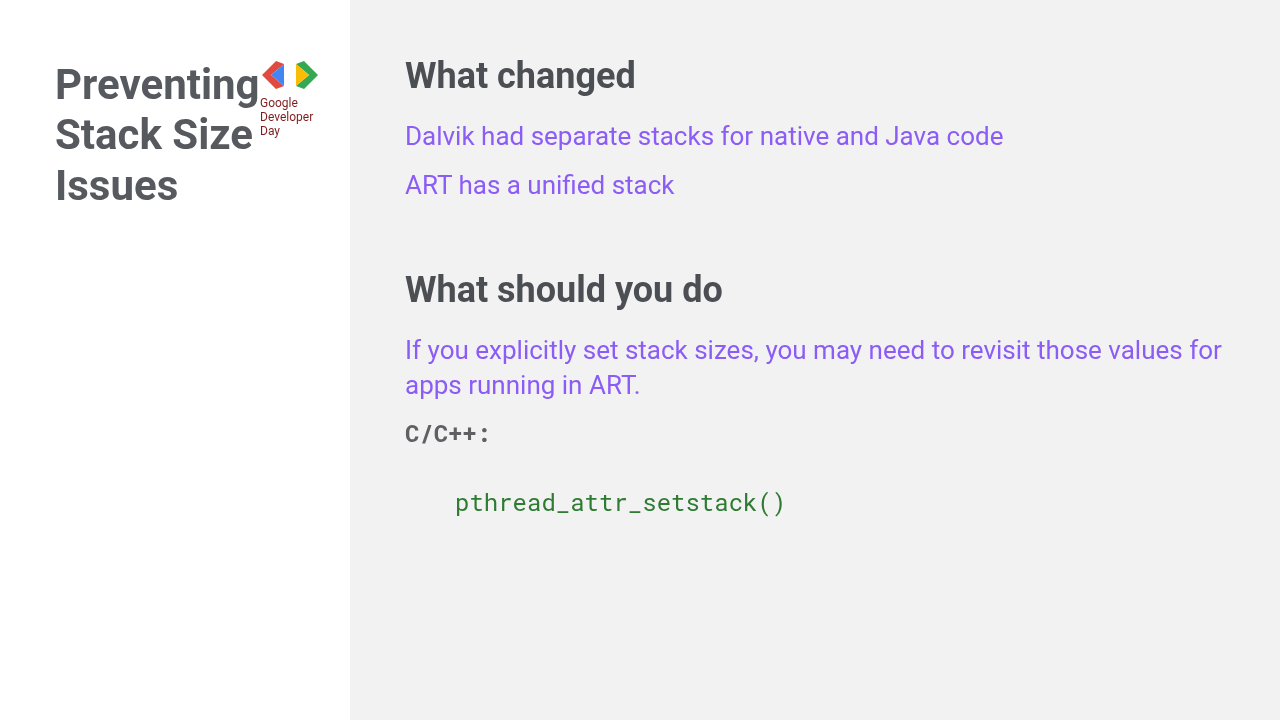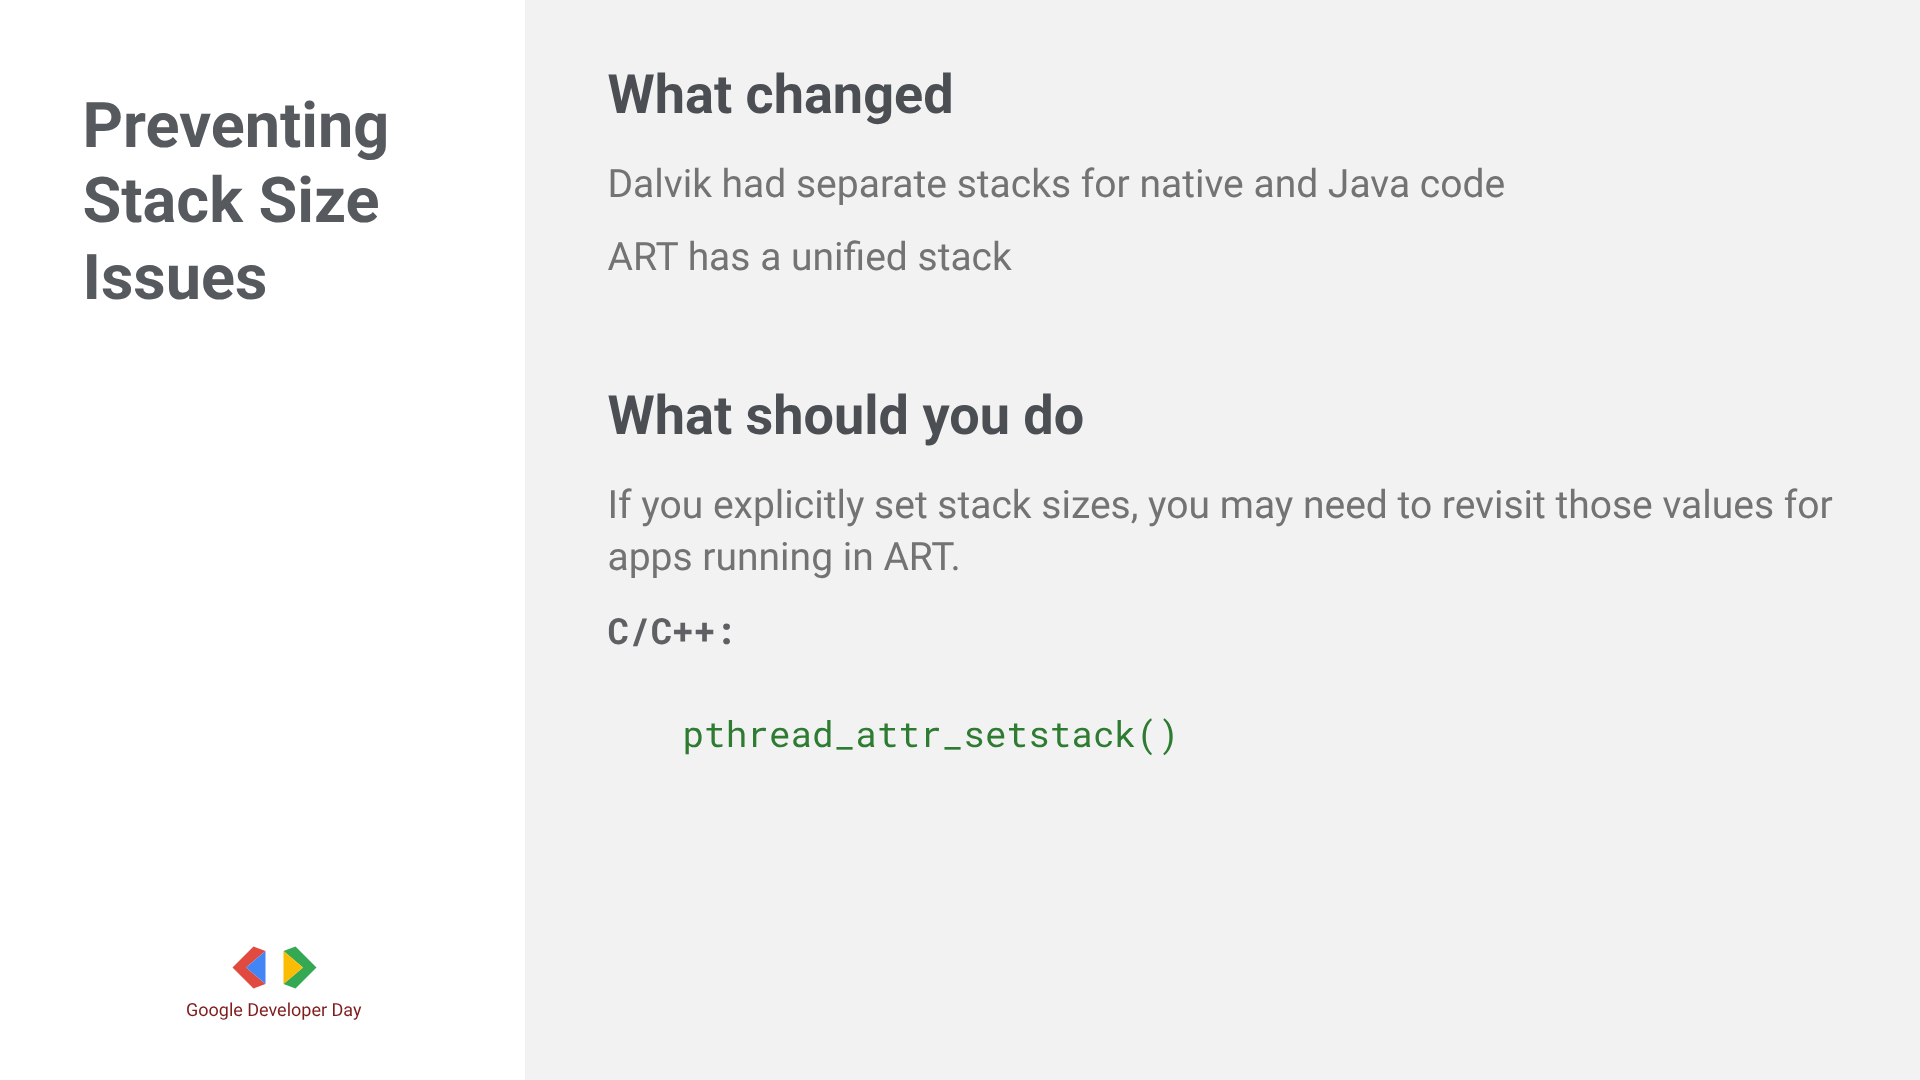--- a/index.html
+++ b/index.html
@@ -9,21 +9,21 @@
       display: flex;
       font-family: -apple-system, BlinkMacSystemFont, "Segoe UI", Roboto, "Helvetica Neue", Arial, sans-serif;
       overflow: hidden;
     }
     .sidebar {
       width: 350px;
       height: 100%;
       background: #ffffff;
       padding: 60px 30px 30px 55px;
       display: flex;
-      flex-direction: column;
+      flex-direction: row;
       justify-content: space-between;
     }
     .sidebar-title {
       font-size: 42px;
       font-weight: 700;
       color: #56595e;
       line-height: 1.2;
     }
     .footer-logo {
       display: flex;
@@ -36,34 +36,34 @@
       margin-bottom: 6px;
     }
     .logo-text {
       font-size: 12px;
       color: #7f1d1d;
       font-weight: 400;
     }
     .main {
       flex: 1;
       background: #f2f2f2;
-      padding: 42px 55px 30px 55px;
+      padding: 55px 55px 30px 55px;
     }
     .section-heading {
       font-size: 36px;
       font-weight: 700;
       color: #4b4e52;
       margin-bottom: 22px;
     }
     .section-heading.second {
       margin-top: 66px;
     }
     .body-text {
       font-size: 26px;
-      color: #737373;
+      color: #8b5cf6;
       line-height: 1.35;
       margin-bottom: 14px;
       font-weight: 400;
     }
     .code-label {
       font-family: "Roboto Mono", "Courier New", monospace;
       font-size: 24px;
       color: #5e6064;
       margin-top: 6px;
       font-weight: bold;

